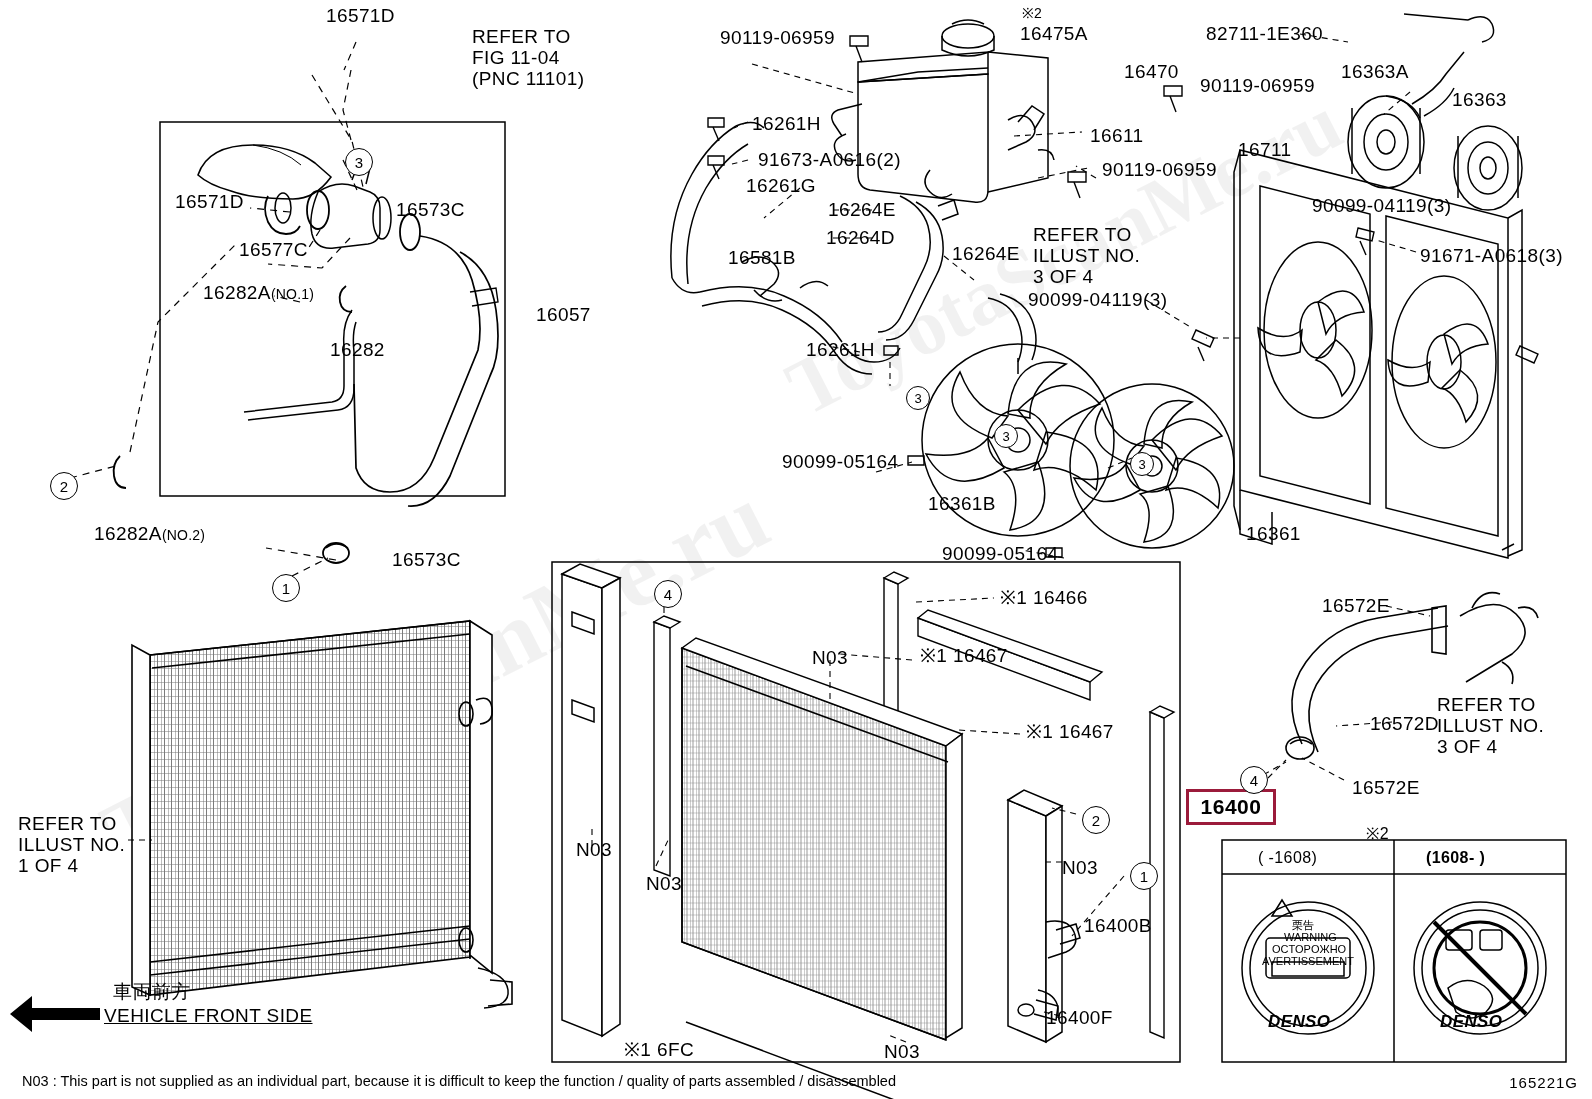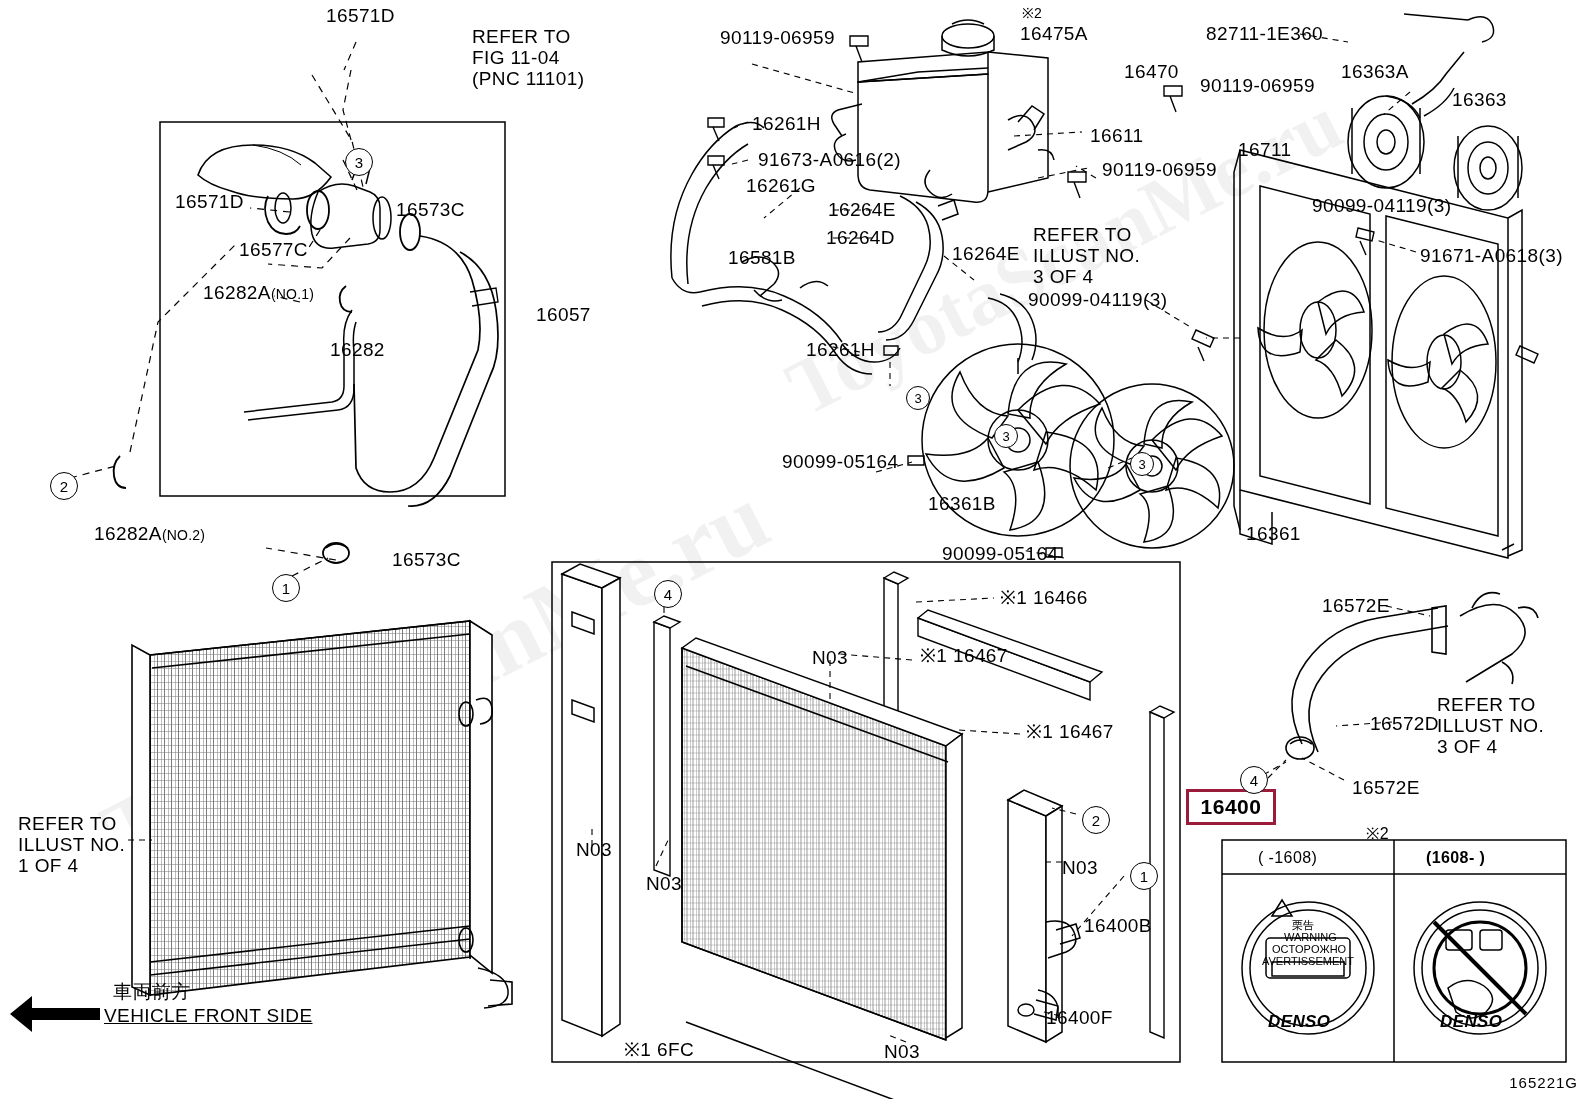--- a/index.html
+++ b/index.html
@@ -442,15 +442,16 @@
   <div class="lbl xs" style="left:1292px;top:916px;">栗告</div>
   <div class="lbl xs" style="left:1284px;top:928px;">WARNING</div>
   <div class="lbl xs" style="left:1272px;top:940px;">OCTOPOЖHO</div>
   <div class="lbl xs" style="left:1262px;top:952px;">AVERTISSEMENT</div>
   <div class="lbl" style="left:1268px;top:1012px;font-size:17px;font-style:italic;font-weight:bold;">DENSO</div>
   <div class="lbl" style="left:1440px;top:1012px;font-size:17px;font-style:italic;font-weight:bold;">DENSO</div>
 
   <div class="lbl" style="left:104px;top:982px;margin-left:9px;">車両前方</div>
   <div class="lbl" style="left:104px;top:1006px;text-decoration:underline;">VEHICLE FRONT SIDE</div>
 
+  <div class="footer">N03 : This part is not supplied as an individual part, because it is difficult to keep the function / quality of parts assembled / disassembled</div>
   <div class="code">165221G</div>
 
 </div>
 
 </body></html>

